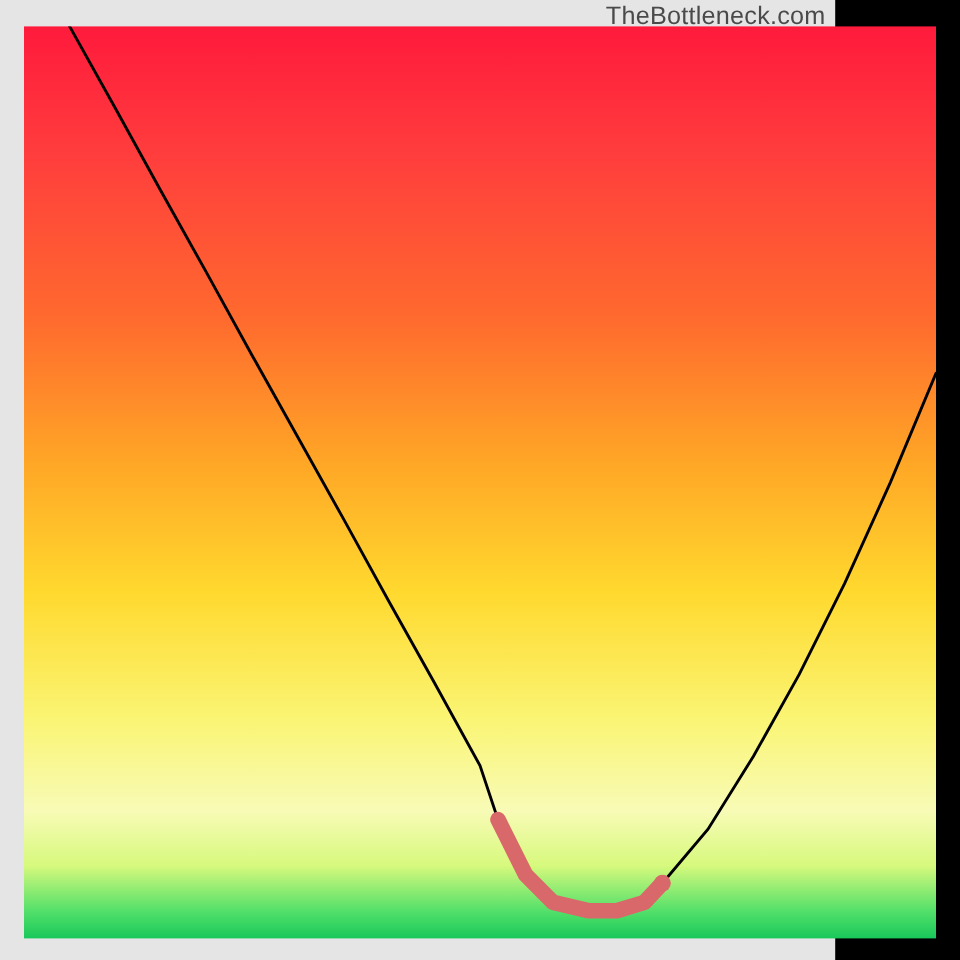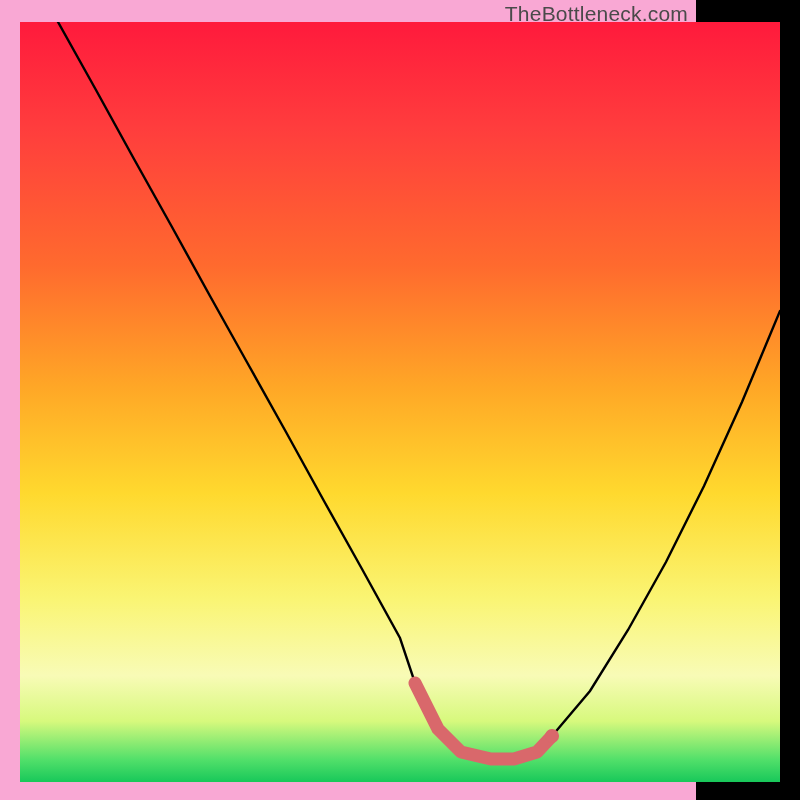--- a/index.html
+++ b/index.html
@@ -10,21 +10,21 @@
     background: #000;
     overflow: hidden;
     font-family: Arial, Helvetica, sans-serif;
   }
   .frame {
     position: absolute;
     left: 0;
     top: 0;
     width: 696px;
     height: 800px;
-    background: #f9a8d4;
+    background: #e5e5e5;
   }
   .plot {
     position: absolute;
     left: 20px;
     top: 22px;
     width: 760px;
     height: 760px;
     
     background: linear-gradient(
       to bottom,

